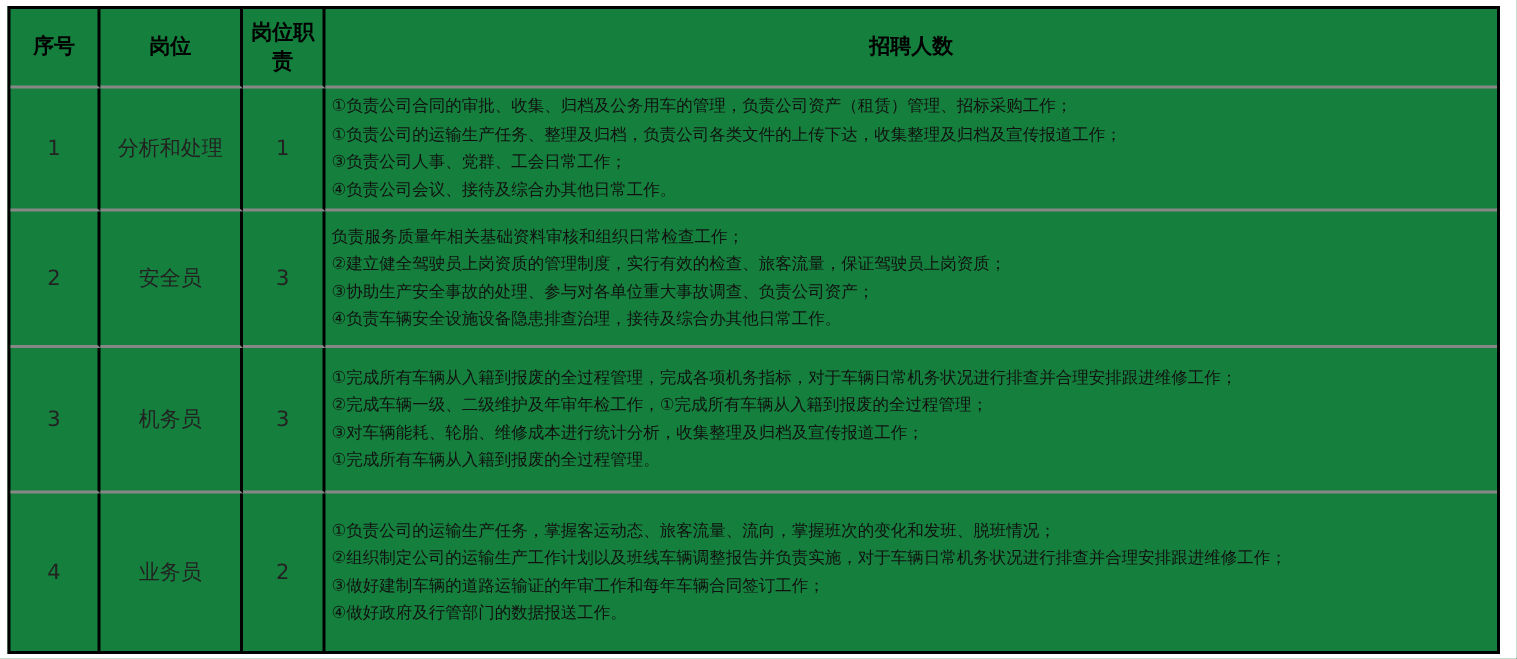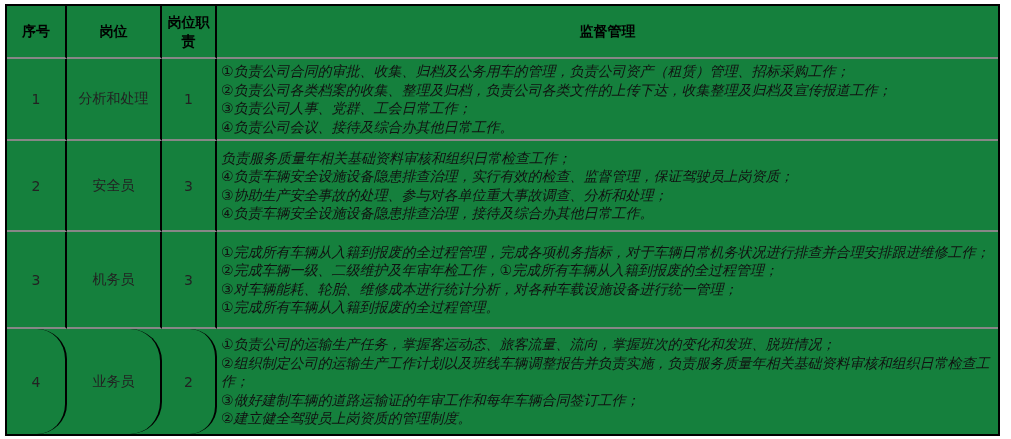--- a/index.html
+++ b/index.html
@@ -27,42 +27,41 @@
     border-right: 2px solid #000000;
     border-bottom: 2px solid #878787;
     padding: 2px 4px;
     box-sizing: border-box;
     font-size: 14px;
     vertical-align: middle;
     overflow: hidden;
   }
   .recruit-table th:last-child,
   .recruit-table td:last-child { border-right: none; }
-  .recruit-table tbody tr:last-child td { border-bottom: none; border-radius: 32px; }
+  .recruit-table tbody tr:last-child td { border-bottom: none; }
   thead th {
     font-weight: bold;
     text-align: center;
     height: 53px;
     line-height: 19px;
     color: #000000;
   }
   td.c-center {
     text-align: center;
     color: #222222;
   }
   td.c-duties {
     text-align: left;
     padding: 3px 4px 3px 4px;
   }
   .duty-line {
-    font-size: 14px;
+    font-size: 11px;
     line-height: 18.5px;
     color: #111111;
     letter-spacing: 0px;
-    font-style: italic;
   }
   tbody tr:nth-child(1) { height: 82px; }
   tbody tr:nth-child(2) { height: 91px; }
   tbody tr:nth-child(3) { height: 97px; }
   tbody tr:nth-child(4) { height: 105px; }
   col.col-no { width: 60px; }
   col.col-position { width: 95px; }
   col.col-headcount { width: 55px; }
   col.col-duties { width: auto; }
 </style>
@@ -74,62 +73,62 @@
     <col class="col-no">
     <col class="col-position">
     <col class="col-headcount">
     <col class="col-duties">
   </colgroup>
   <thead>
     <tr>
       <th>序号</th>
       <th>岗位</th>
       <th>岗位职责</th>
-      <th>监督管理</th>
+      <th>招聘人数</th>
     </tr>
   </thead>
   <tbody>
       <tr>
         <td class="c-center">1</td>
         <td class="c-center">分析和处理</td>
         <td class="c-center">1</td>
         <td class="c-duties">
           <div class="duty-line">①负责公司合同的审批、收集、归档及公务用车的管理，负责公司资产（租赁）管理、招标采购工作；</div>
-          <div class="duty-line">②负责公司各类档案的收集、整理及归档，负责公司各类文件的上传下达，收集整理及归档及宣传报道工作；</div>
+          <div class="duty-line">①负责公司的运输生产任务、整理及归档，负责公司各类文件的上传下达，收集整理及归档及宣传报道工作；</div>
           <div class="duty-line">③负责公司人事、党群、工会日常工作；</div>
           <div class="duty-line">④负责公司会议、接待及综合办其他日常工作。</div>
         </td>
       </tr>
       <tr>
         <td class="c-center">2</td>
         <td class="c-center">安全员</td>
         <td class="c-center">3</td>
         <td class="c-duties">
           <div class="duty-line">负责服务质量年相关基础资料审核和组织日常检查工作；</div>
-          <div class="duty-line">④负责车辆安全设施设备隐患排查治理，实行有效的检查、监督管理，保证驾驶员上岗资质；</div>
-          <div class="duty-line">③协助生产安全事故的处理、参与对各单位重大事故调查、分析和处理；</div>
+          <div class="duty-line">②建立健全驾驶员上岗资质的管理制度，实行有效的检查、旅客流量，保证驾驶员上岗资质；</div>
+          <div class="duty-line">③协助生产安全事故的处理、参与对各单位重大事故调查、负责公司资产；</div>
           <div class="duty-line">④负责车辆安全设施设备隐患排查治理，接待及综合办其他日常工作。</div>
         </td>
       </tr>
       <tr>
         <td class="c-center">3</td>
         <td class="c-center">机务员</td>
         <td class="c-center">3</td>
         <td class="c-duties">
           <div class="duty-line">①完成所有车辆从入籍到报废的全过程管理，完成各项机务指标，对于车辆日常机务状况进行排查并合理安排跟进维修工作；</div>
           <div class="duty-line">②完成车辆一级、二级维护及年审年检工作，①完成所有车辆从入籍到报废的全过程管理；</div>
-          <div class="duty-line">③对车辆能耗、轮胎、维修成本进行统计分析，对各种车载设施设备进行统一管理；</div>
+          <div class="duty-line">③对车辆能耗、轮胎、维修成本进行统计分析，收集整理及归档及宣传报道工作；</div>
           <div class="duty-line">①完成所有车辆从入籍到报废的全过程管理。</div>
         </td>
       </tr>
       <tr>
         <td class="c-center">4</td>
         <td class="c-center">业务员</td>
         <td class="c-center">2</td>
         <td class="c-duties">
           <div class="duty-line">①负责公司的运输生产任务，掌握客运动态、旅客流量、流向，掌握班次的变化和发班、脱班情况；</div>
-          <div class="duty-line">②组织制定公司的运输生产工作计划以及班线车辆调整报告并负责实施，负责服务质量年相关基础资料审核和组织日常检查工作；</div>
+          <div class="duty-line">②组织制定公司的运输生产工作计划以及班线车辆调整报告并负责实施，对于车辆日常机务状况进行排查并合理安排跟进维修工作；</div>
           <div class="duty-line">③做好建制车辆的道路运输证的年审工作和每年车辆合同签订工作；</div>
-          <div class="duty-line">②建立健全驾驶员上岗资质的管理制度。</div>
+          <div class="duty-line">④做好政府及行管部门的数据报送工作。</div>
         </td>
       </tr>
     </tbody>
 </table>
 
 </body></html>

